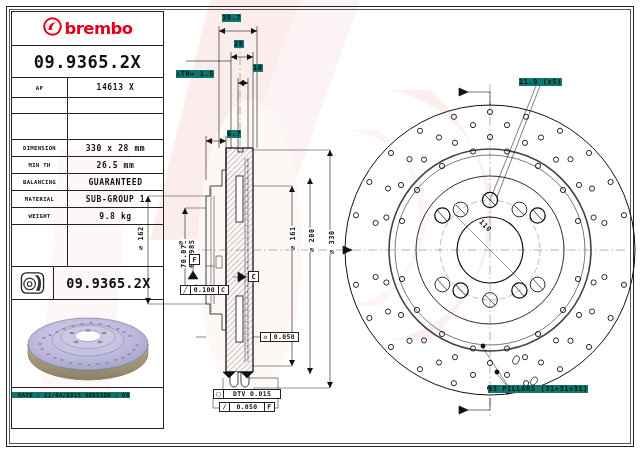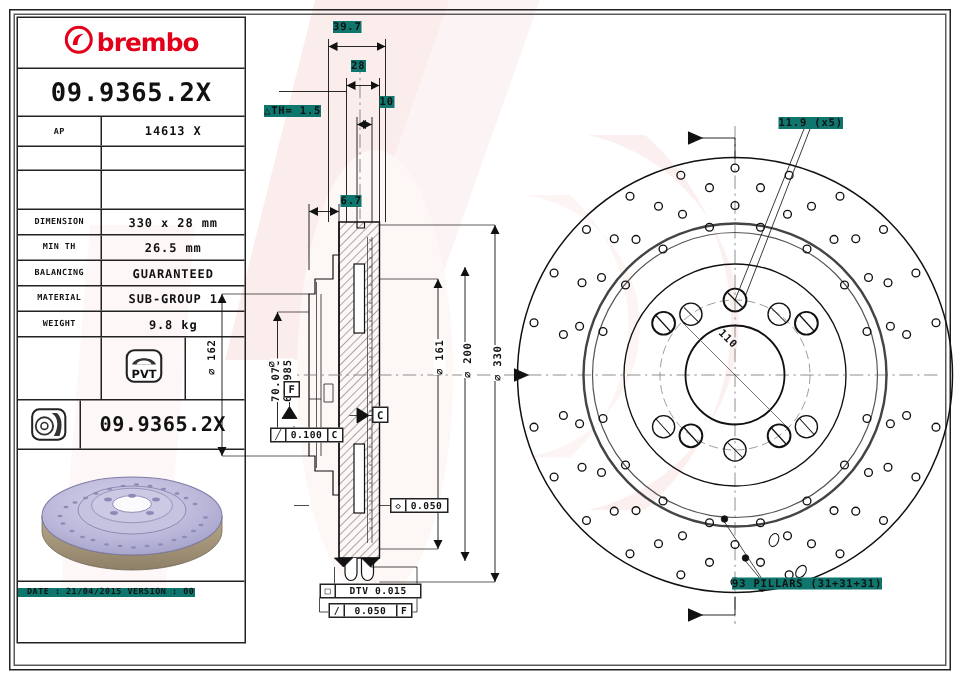--- a/index.html
+++ b/index.html
@@ -153,30 +153,20 @@
       <div class="tb-val">SUB-GROUP 1</div>
     </div>
 
     <div class="tb-row r-dim">
       <div class="tb-key">WEIGHT</div>
       <div class="tb-val">9.8 kg</div>
     </div>
 
     <div class="tb-row r-pvt">
       <div class="pvt-cellA"></div>
-      <div class="pvt-cellB">
-        <span>
-          <svg width="26" height="24" viewBox="0 0 26 24">
-            <rect x="1.5" y="1.5" width="23" height="21" rx="5" ry="5" fill="#fff" stroke="#222" stroke-width="1.4"></rect>
-            <path d="M5 11 C7 5.5 19 5.5 21 11 Z" fill="#333"></path>
-            <path d="M8 11 C9 7.5 17 7.5 18 11 Z" fill="#fff"></path>
-            <text x="13" y="20" font-size="7.6" font-weight="bold" text-anchor="middle" font-family="DejaVu Sans, sans-serif" fill="#111">PVT</text>
-          </svg>
-        </span>
-      </div>
       <div class="pvt-cellC"></div>
     </div>
 
     <div class="tb-row r-ecode">
       <div class="ec-icon">
         <svg width="25" height="24" viewBox="0 0 26 24">
           <rect x="1.5" y="1.5" width="23" height="21" rx="5" ry="5" fill="#fff" stroke="#222" stroke-width="1.4"></rect>
           <circle cx="10" cy="13" r="6" fill="none" stroke="#333" stroke-width="1.3"></circle>
           <circle cx="10" cy="13" r="2.4" fill="none" stroke="#333" stroke-width="1.1"></circle>
           <path d="M15 4 C20 7 20 14 16.5 20 L20.5 20 C23 13 22 6.5 18.5 4 Z" fill="#333"></path>

